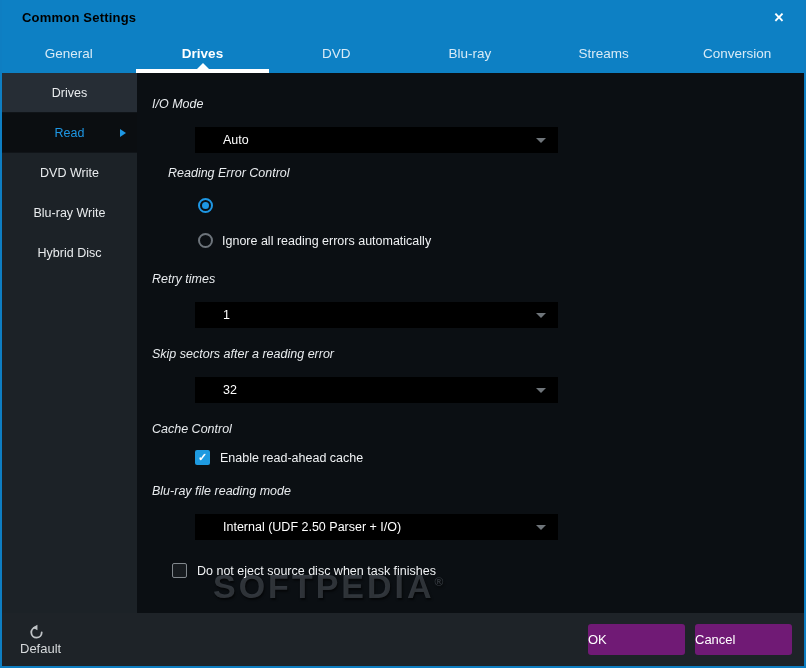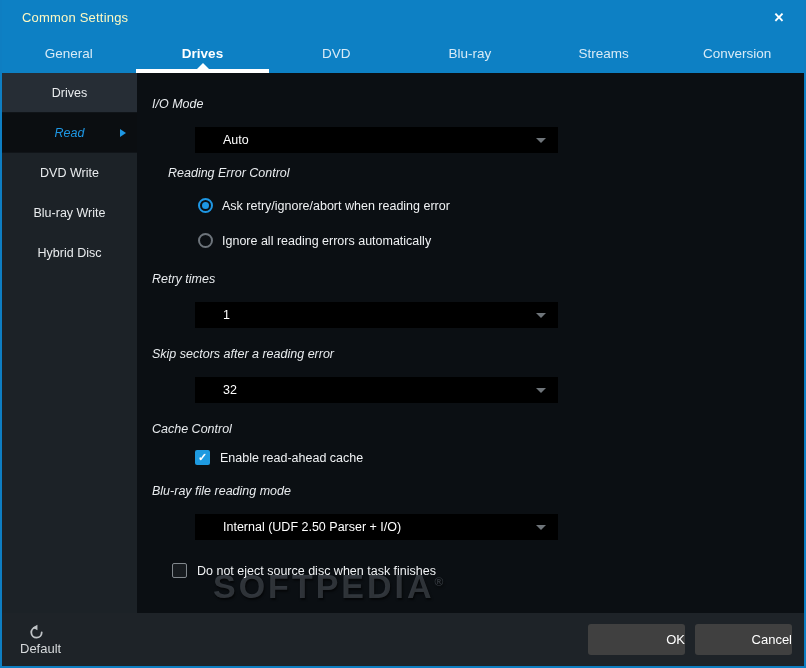--- a/index.html
+++ b/index.html
@@ -6,21 +6,21 @@
   html,body { background:#2a2e33; font-family:"Liberation Sans", sans-serif; }
   .window{
     width:806px; height:668px; position:relative; overflow:hidden;
     background:#0b0f13;
     border-left:2px solid #0e7ec2; border-right:2px solid #0e7ec2; border-bottom:2px solid #0e7ec2;
     display:flex; flex-direction:column;
   }
   
   .header{ background:#0d80c4; flex:0 0 73px; position:relative; }
   .titlebar{ height:34px; display:flex; align-items:center; padding:0 14px 0 20px; }
-  .title{ color:#fef9c3; font-size:13px; font-weight:normal; letter-spacing:.2px; }
+  .title{ color:#000000; font-size:13px; font-weight:bold; letter-spacing:.2px; }
   .close-btn{
     margin-left:auto; color:#ffffff; font-size:13px; font-weight:bold; cursor:pointer;
     width:22px; height:22px; display:flex; align-items:center; justify-content:center;
   }
   .tabs{ display:flex; height:39px; }
   .tab{
     flex:1; display:flex; align-items:center; justify-content:center;
     color:#d8eaf6; font-size:13.5px; cursor:pointer; position:relative;text-align:right;
   }
   .tab.active{ color:#ffffff; font-weight:bold; }
@@ -33,21 +33,21 @@
     border-bottom:6px solid #ffffff;
   }
   
   .body{ flex:1 1 auto; display:flex; min-height:0; }
   .sidebar{ flex:0 0 135px; background:#1c2227; display:flex; flex-direction:column; }
   .sb-item{
     height:40px; display:flex; align-items:center; justify-content:center;
     color:#e9ecee; font-size:12.5px; cursor:pointer; position:relative;
   }
   .sb-item.parent{ background:#262d35; border-bottom:1px solid #101418; }
-  .sb-item.active{ background:#0b0e11; color:#1e97e4; border-bottom:1px solid #101418;font-style:italic; }
+  .sb-item.active{ background:#0b0e11; color:#1e97e4; border-bottom:1px solid #101418; }
   .sb-item.active .sb-arrow{
     position:absolute; right:11px; top:50%; margin-top:-4px;
     width:0; height:0; border-top:4px solid transparent; border-bottom:4px solid transparent;
     border-left:6px solid #1e97e4;
   }
   .content{ flex:1 1 auto; background:#0b0f13; position:relative; padding:24px 0 0 15px; overflow:hidden; }
   .lbl{ color:#e8ebee; font-size:12.5px;font-style:italic; }
   .indent1{ margin-left:16px; }
   .ctl{ margin-left:43px; }
   .dropdown{
@@ -87,22 +87,22 @@
   .watermark sup{ font-size:12px; vertical-align:super; }
   
   .footer{
     flex:0 0 53px; background:#1e2328; display:flex; align-items:center;
     padding:0 12px 0 18px;
   }
   .default-btn{ display:flex; align-items:center; cursor:pointer;flex-direction:column; }
   .default-btn svg{ margin-right:8px; display:block; }
   .default-label{ color:#d6d9db; font-size:13px; }
   .btn{
-    width:97px; height:31px; background:#404040; border-radius:3px; cursor:pointer;
-    display:flex; align-items:center; justify-content:flex-end;
+    width:97px; height:31px; background:#701a75; border-radius:3px; cursor:pointer;
+    display:flex; align-items:center; justify-content:flex-start;
     color:#ffffff; font-size:13px;
   }
   .btn-ok{ margin-left:auto; }
   .btn-cancel{ margin-left:10px; }
 </style>
 </head>
 <body>
 
 <div class="window">
 
@@ -163,21 +163,20 @@
         <span class="dd-value">Auto</span>
         <span class="dd-arrow"></span>
       </div>
 
       <div class="lbl indent1 mt17">Reading Error Control</div>
 
       <div class="row radio-row">
         <span class="radio selected">
             <span class="radio-dot"></span>
           </span>
-        <span class="radio-label">Ask retry/ignore/abort when reading error</span>
       </div>
       <div class="row radio-row mt20">
         <span class="radio"></span>
         <span class="radio-label">Ignore all reading errors automatically</span>
       </div>
 
       <div class="lbl mt24">Retry times</div>
       <div class="dropdown ctl">
         <span class="dd-value">1</span>
         <span class="dd-arrow"></span>

